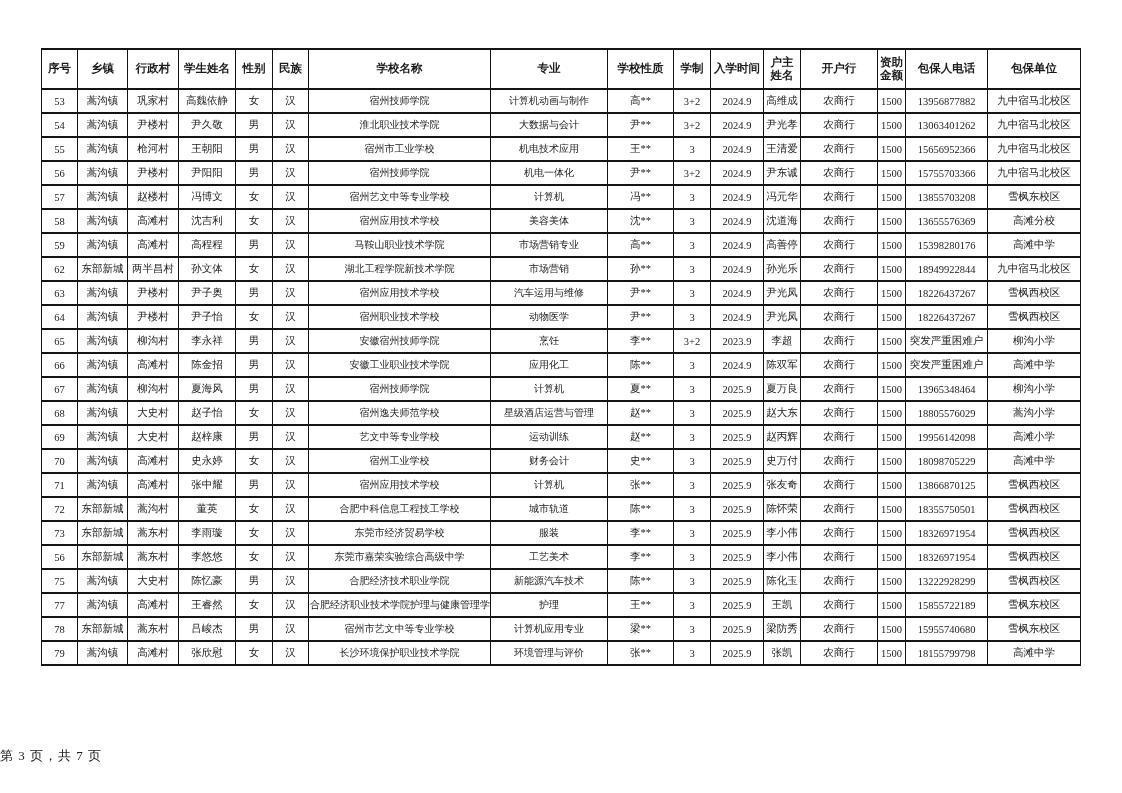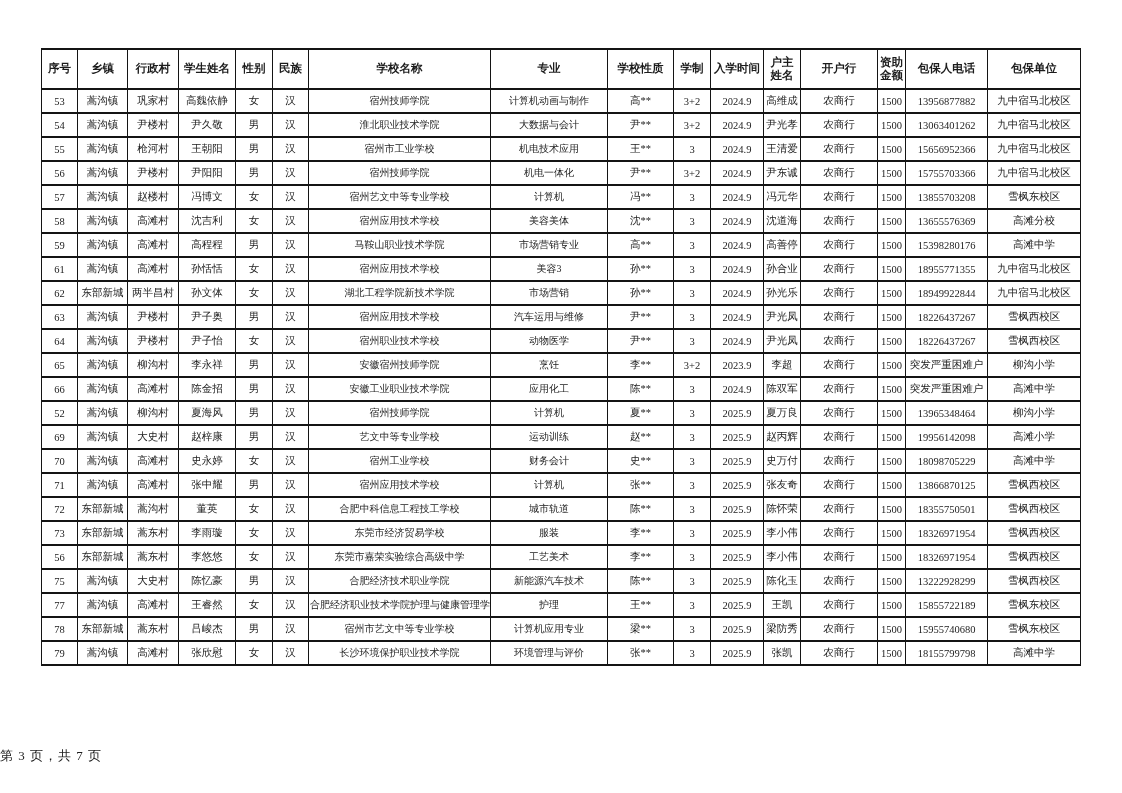--- a/index.html
+++ b/index.html
@@ -230,38 +230,20 @@
           <td class="col-8">高**</td>
           <td class="col-9">3</td>
           <td class="col-10">2024.9</td>
           <td class="col-11">高善停</td>
           <td class="col-12">农商行</td>
           <td class="col-13">1500</td>
           <td class="col-14">15398280176</td>
           <td class="col-15">高滩中学</td>
         </tr>
         <tr>
-          <td class="col-0">61</td>
-          <td class="col-1">蒿沟镇</td>
-          <td class="col-2">高滩村</td>
-          <td class="col-3">孙恬恬</td>
-          <td class="col-4">女</td>
-          <td class="col-5">汉</td>
-          <td class="col-6">宿州应用技术学校</td>
-          <td class="col-7">美容3</td>
-          <td class="col-8">孙**</td>
-          <td class="col-9">3</td>
-          <td class="col-10">2024.9</td>
-          <td class="col-11">孙合业</td>
-          <td class="col-12">农商行</td>
-          <td class="col-13">1500</td>
-          <td class="col-14">18955771355</td>
-          <td class="col-15">九中宿马北校区</td>
-        </tr>
-        <tr>
           <td class="col-0">62</td>
           <td class="col-1">东部新城</td>
           <td class="col-2">两半昌村</td>
           <td class="col-3">孙文体</td>
           <td class="col-4">女</td>
           <td class="col-5">汉</td>
           <td class="col-6">湖北工程学院新技术学院</td>
           <td class="col-7">市场营销</td>
           <td class="col-8">孙**</td>
           <td class="col-9">3</td>
@@ -338,36 +320,54 @@
           <td class="col-8">陈**</td>
           <td class="col-9">3</td>
           <td class="col-10">2024.9</td>
           <td class="col-11">陈双军</td>
           <td class="col-12">农商行</td>
           <td class="col-13">1500</td>
           <td class="col-14">突发严重困难户</td>
           <td class="col-15">高滩中学</td>
         </tr>
         <tr>
-          <td class="col-0">52</td>
+          <td class="col-0">67</td>
           <td class="col-1">蒿沟镇</td>
           <td class="col-2">柳沟村</td>
           <td class="col-3">夏海风</td>
           <td class="col-4">男</td>
           <td class="col-5">汉</td>
           <td class="col-6">宿州技师学院</td>
           <td class="col-7">计算机</td>
           <td class="col-8">夏**</td>
           <td class="col-9">3</td>
           <td class="col-10">2025.9</td>
           <td class="col-11">夏万良</td>
           <td class="col-12">农商行</td>
           <td class="col-13">1500</td>
           <td class="col-14">13965348464</td>
           <td class="col-15">柳沟小学</td>
+        </tr>
+        <tr>
+          <td class="col-0">68</td>
+          <td class="col-1">蒿沟镇</td>
+          <td class="col-2">大史村</td>
+          <td class="col-3">赵子怡</td>
+          <td class="col-4">女</td>
+          <td class="col-5">汉</td>
+          <td class="col-6">宿州逸夫师范学校</td>
+          <td class="col-7">星级酒店运营与管理</td>
+          <td class="col-8">赵**</td>
+          <td class="col-9">3</td>
+          <td class="col-10">2025.9</td>
+          <td class="col-11">赵大东</td>
+          <td class="col-12">农商行</td>
+          <td class="col-13">1500</td>
+          <td class="col-14">18805576029</td>
+          <td class="col-15">蒿沟小学</td>
         </tr>
         <tr>
           <td class="col-0">69</td>
           <td class="col-1">蒿沟镇</td>
           <td class="col-2">大史村</td>
           <td class="col-3">赵梓康</td>
           <td class="col-4">男</td>
           <td class="col-5">汉</td>
           <td class="col-6">艺文中等专业学校</td>
           <td class="col-7">运动训练</td>

